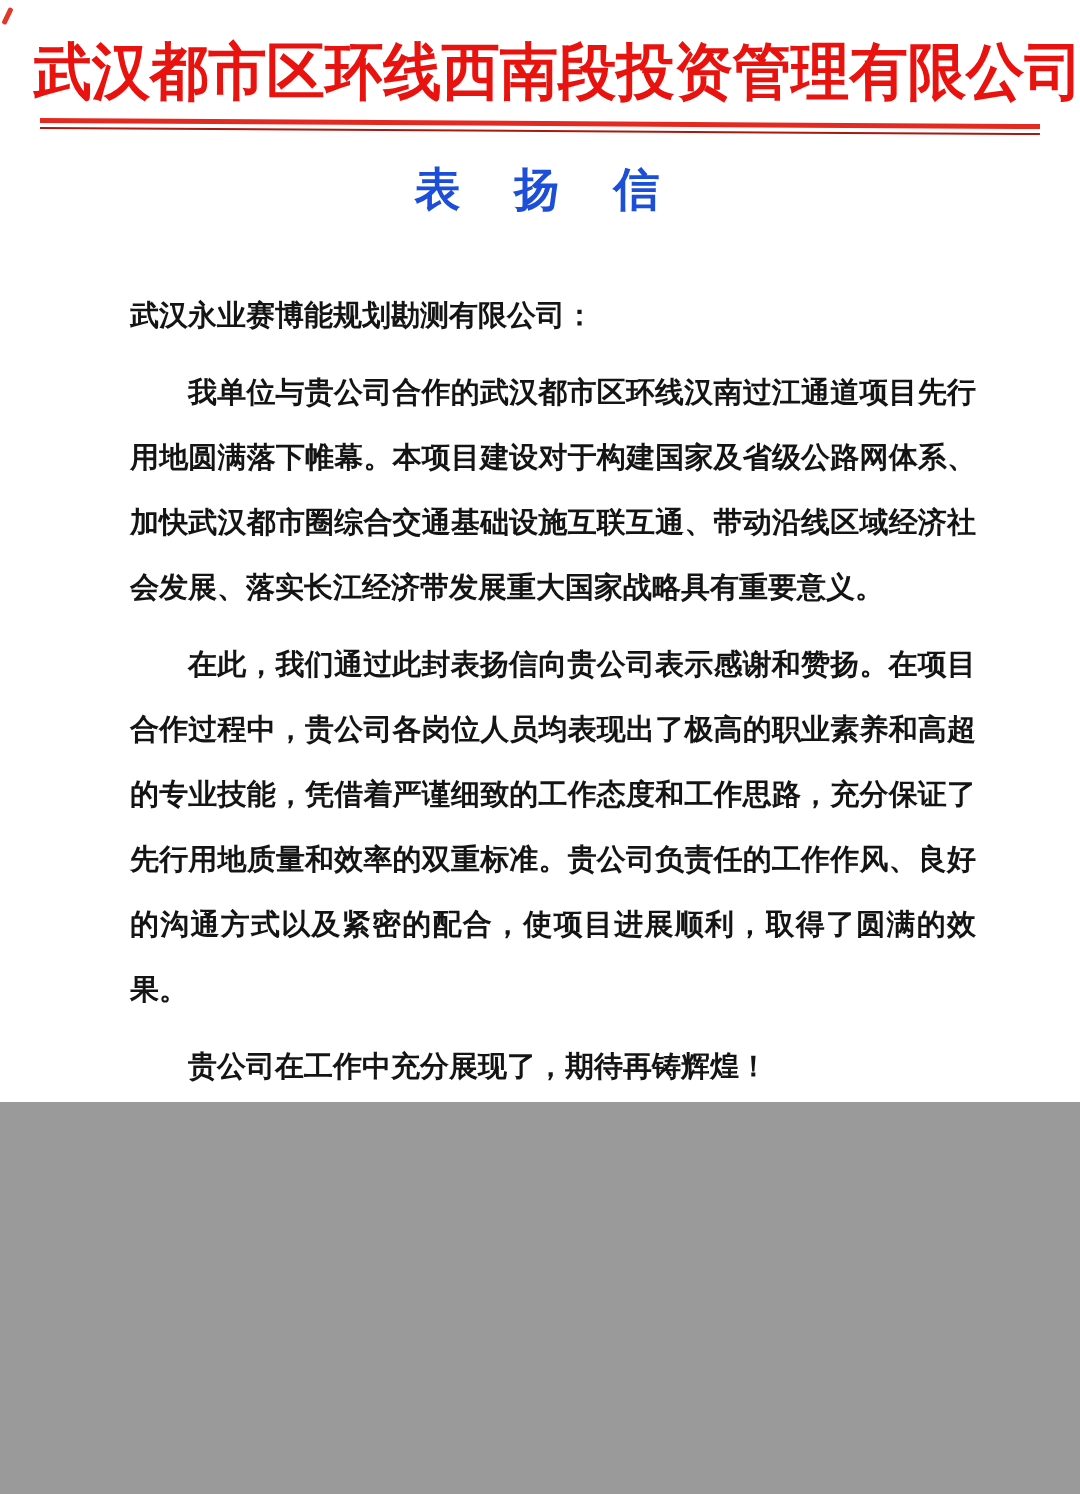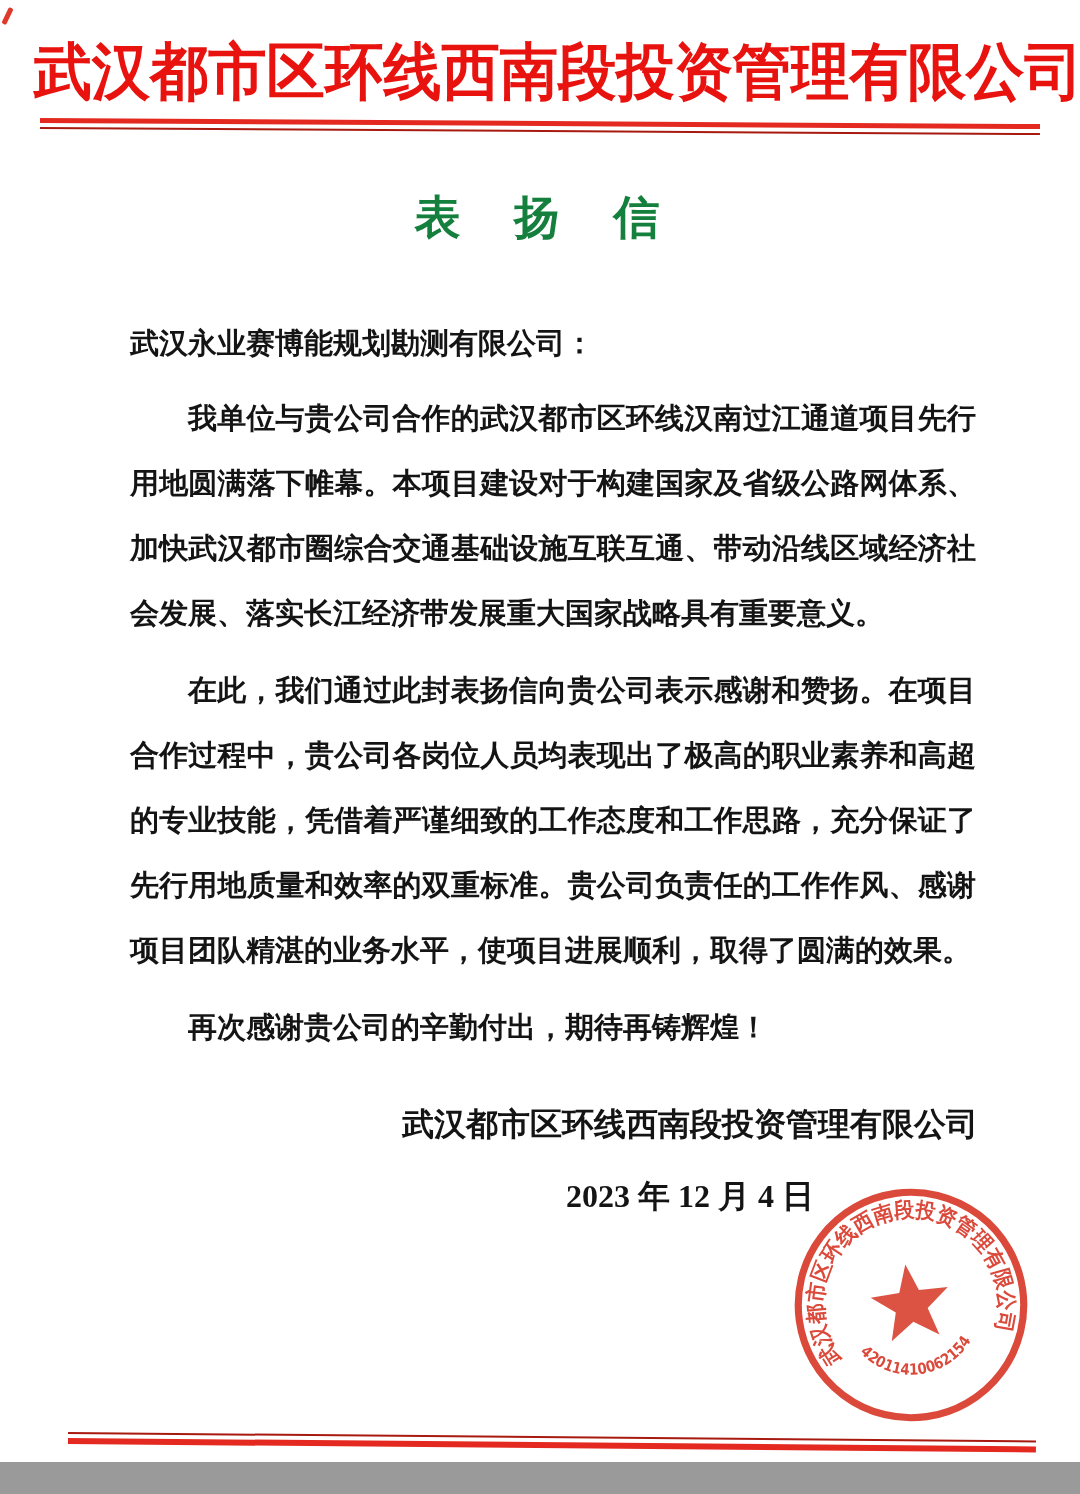--- a/index.html
+++ b/index.html
@@ -1,18 +1,18 @@
 <!DOCTYPE html>
 <html><head>
 <meta charset="utf-8">
 <style>
   html,body { margin:0; padding:0; background:#9a9a9a; }
   .page {
     position:relative;
-    width:1080px; height:1462px;
+    width:1080px; height:1102px;
     margin:0 auto;
     background:#ffffff;
     overflow:hidden;
     font-family:"Liberation Serif","DejaVu Serif",serif;
     color:#161616;
   }
 
   
   .letterhead { padding-top:30px; text-align:center; white-space:nowrap; }
   .letterhead-company {
@@ -24,40 +24,40 @@
     transform:scaleX(0.94);
     transform-origin:center;
   }
   .header-rule { margin:4px 40px 0 40px; transform:rotate(0.35deg); transform-origin:left center; }
   .header-rule .thick { height:5px; background:#e42a20; }
   .header-rule .gap   { height:4px; background:transparent; }
   .header-rule .thin  { height:2px; background:#a81a10; }
 
   
   .doc-title {
-    margin-top:58px;
+    margin-top:30px;
     text-align:center;
     font-size:46px;
     font-weight:bold;
-    color:#15803d;
+    color:#1d4ed8;
     letter-spacing:6px;
     word-spacing:30px;
   }
 
   
   .body-text {
     margin:62px 92px 0 118px;
     font-size:29px;
     line-height:65px;
     font-weight:600;
     text-align:justify;
     color:#141414;
   }
   .body-text p { margin:12px; }
-  .body-text p.para { text-indent:2em;font-family:Liberation Mono, monospace; }
+  .body-text p.para { text-indent:2em; }
 
   
   .signature-block {
     width:max-content;
     margin:26px 102px 0 auto;
     text-align:center;
     font-size:32px;
     font-weight:600;
     line-height:72px;
     color:#141414;
@@ -111,22 +111,22 @@
     <div class="thick"></div>
     <div class="gap"></div>
     <div class="thin"></div>
   </div>
 
   <div class="doc-title">表 扬 信</div>
 
   <div class="body-text">
     <p>武汉永业赛博能规划勘测有限公司：</p>
     <p class="para">我单位与贵公司合作的武汉都市区环线汉南过江通道项目先行用地圆满落下帷幕。本项目建设对于构建国家及省级公路网体系、加快武汉都市圈综合交通基础设施互联互通、带动沿线区域经济社会发展、落实长江经济带发展重大国家战略具有重要意义。</p>
-    <p class="para">在此，我们通过此封表扬信向贵公司表示感谢和赞扬。在项目合作过程中，贵公司各岗位人员均表现出了极高的职业素养和高超的专业技能，凭借着严谨细致的工作态度和工作思路，充分保证了先行用地质量和效率的双重标准。贵公司负责任的工作作风、感谢项目团队精湛的业务水平，使项目进展顺利，取得了圆满的效果。</p>
-    <p class="para">再次感谢贵公司的辛勤付出，期待再铸辉煌！</p>
+    <p class="para">在此，我们通过此封表扬信向贵公司表示感谢和赞扬。在项目合作过程中，贵公司各岗位人员均表现出了极高的职业素养和高超的专业技能，凭借着严谨细致的工作态度和工作思路，充分保证了先行用地质量和效率的双重标准。贵公司负责任的工作作风、良好的沟通方式以及紧密的配合，使项目进展顺利，取得了圆满的效果。</p>
+    <p class="para">贵公司在工作中充分展现了，期待再铸辉煌！</p>
   </div>
 
   <div class="signature-block">
     <div>武汉都市区环线西南段投资管理有限公司</div>
     <div>2023 年 12 月 4 日</div>
   </div>
 
   <svg class="seal" viewBox="-120 -120 240 240" xmlns="http://www.w3.org/2000/svg">
     <defs>
       <path id="sealArcTop" d="M -74.5 43 A 86 86 0 1 1 74.5 43" fill="none"></path>

